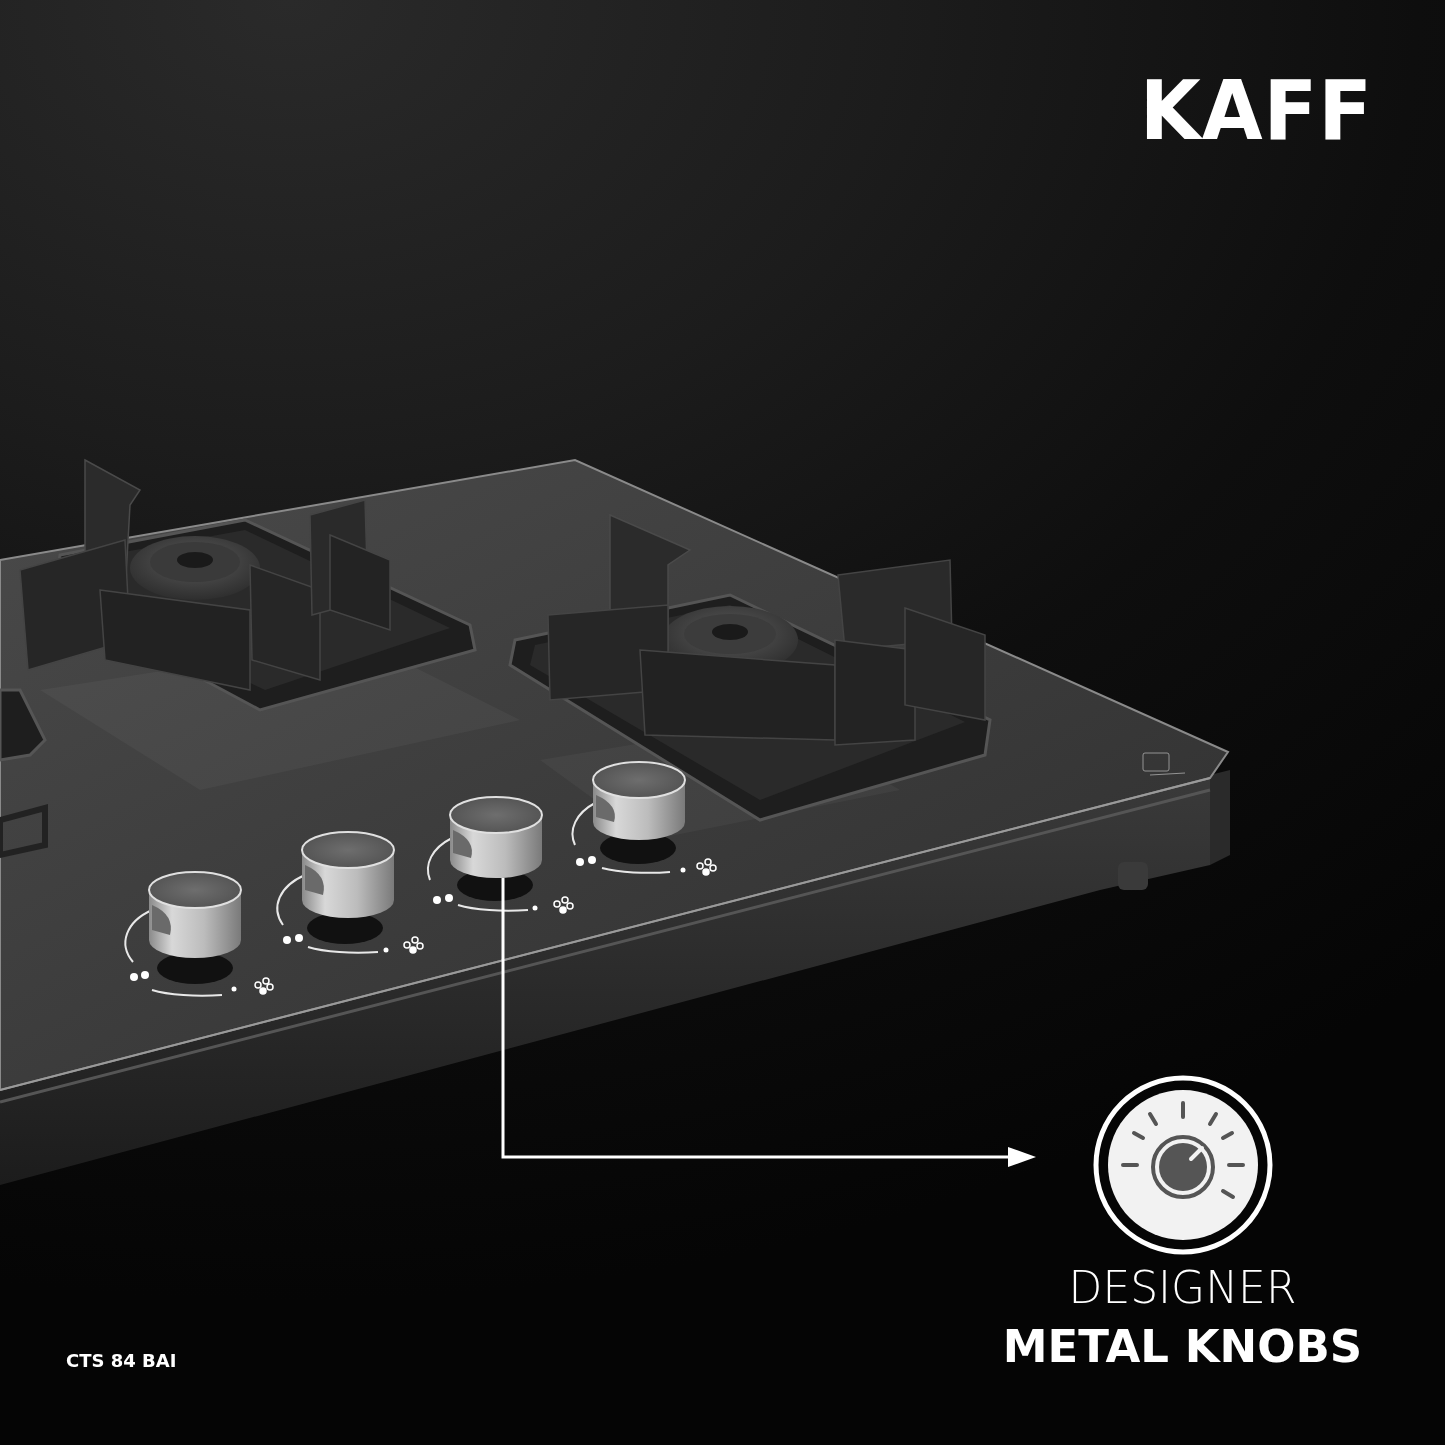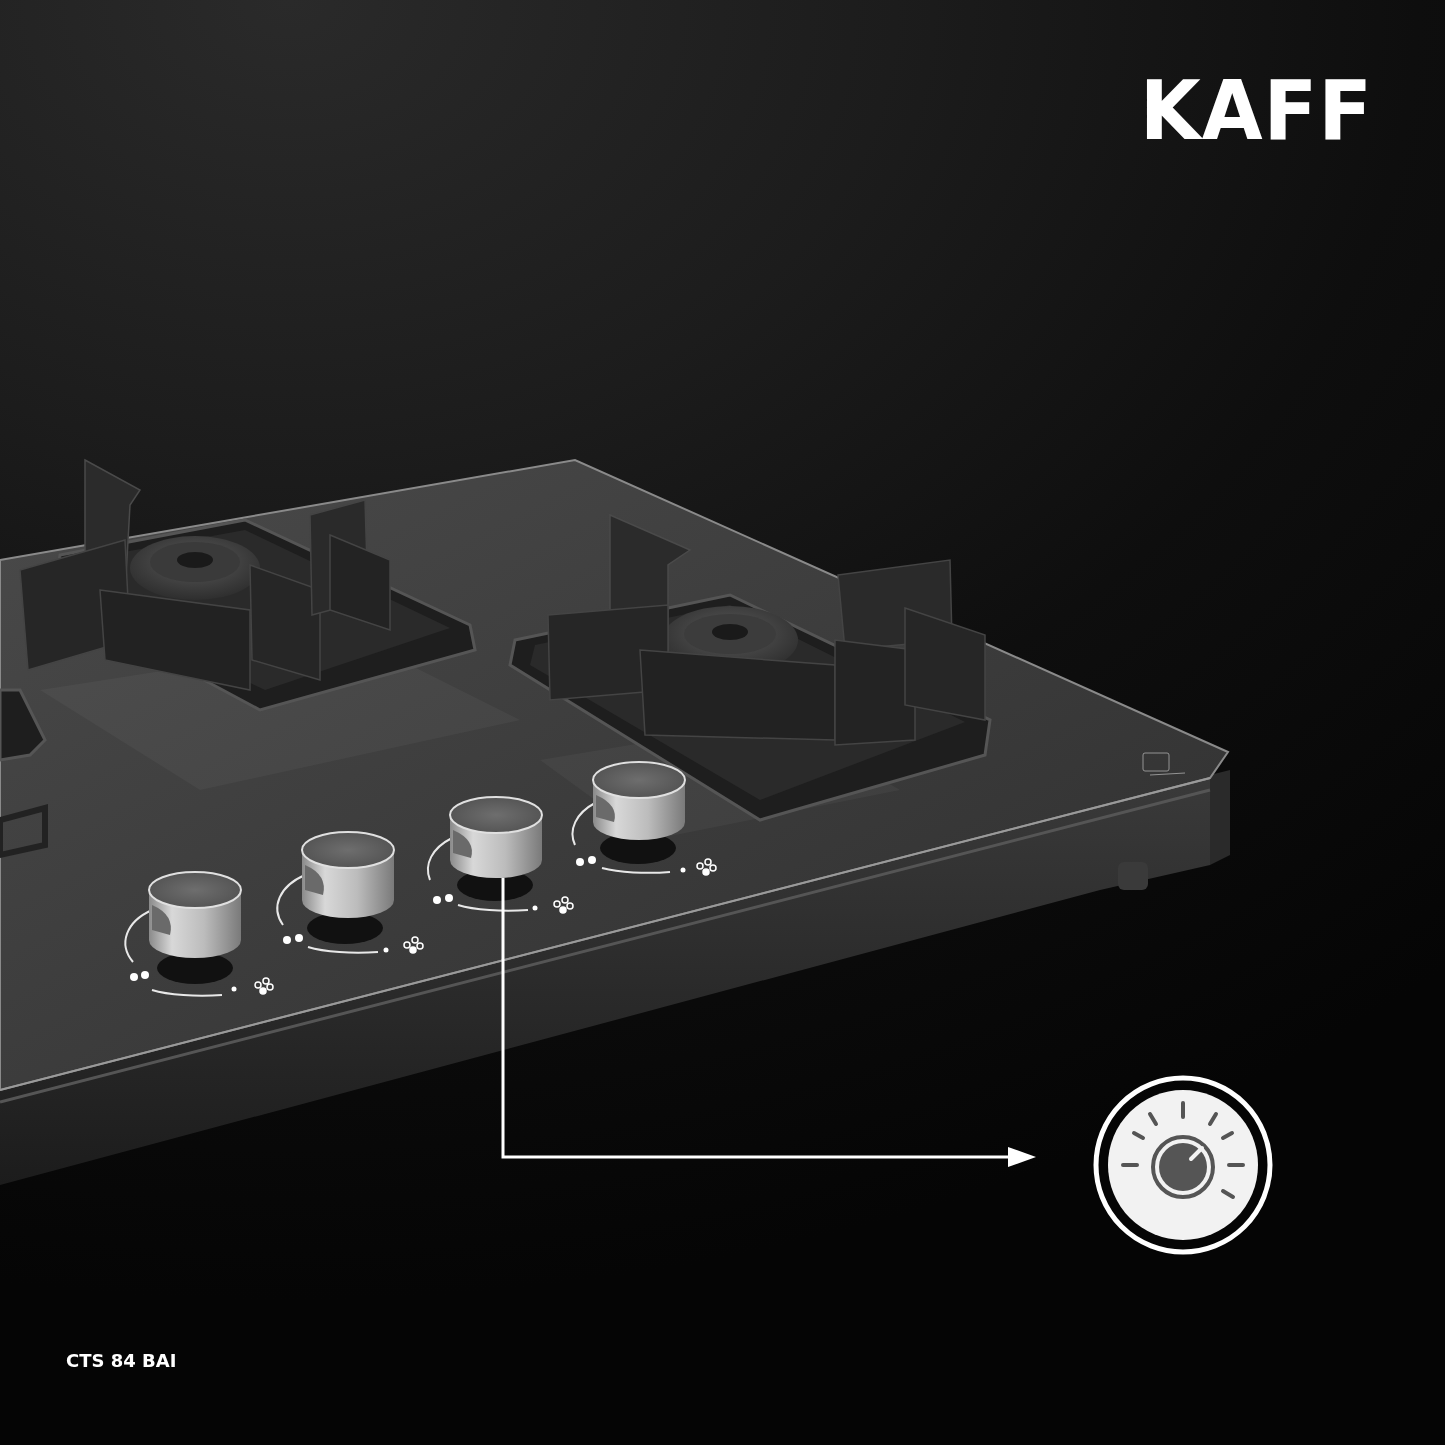--- a/index.html
+++ b/index.html
@@ -256,16 +256,20 @@
       <line x1="139" y1="58" x2="130" y2="63"></line>
       <line x1="30" y1="90" x2="44" y2="90"></line>
       <line x1="136" y1="90" x2="150" y2="90"></line>
       <line x1="130" y1="116" x2="140" y2="122"></line>
     </g>
     <circle cx="90" cy="92" r="30" fill="none" stroke="#555555" stroke-width="4"></circle>
     <circle cx="90" cy="92" r="24" fill="#555555"></circle>
     <line x1="98" y1="84" x2="109" y2="73" stroke="#f2f2f2" stroke-width="4" stroke-linecap="round"></line>
   </svg>
 
+  <div class="feature-caption">
+    <span class="line1">DESIGNER</span>
+    <span class="line2">METAL KNOBS</span>
+  </div>
 
   <div class="model-label">CTS 84 BAI</div>
 
 </div>
 
 </body></html>

